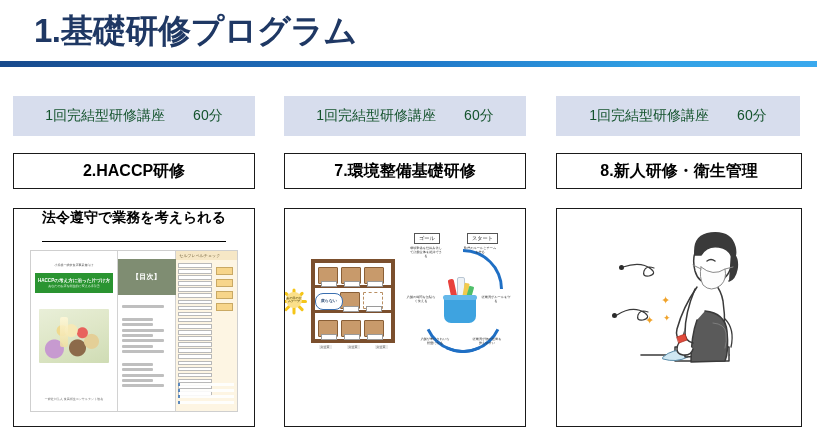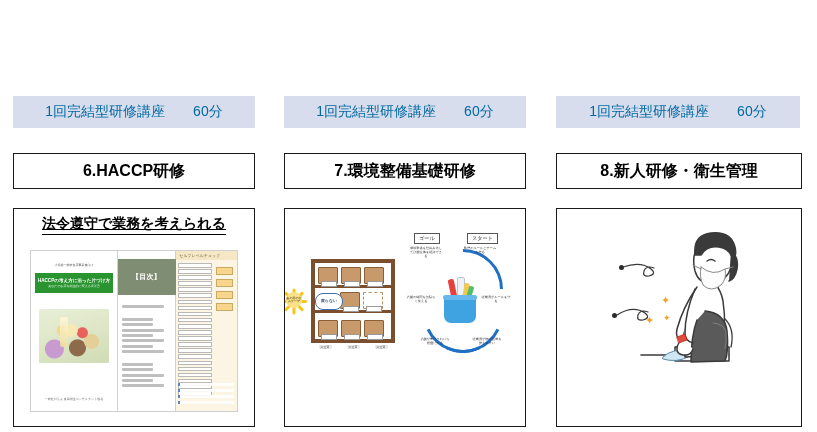--- a/index.html
+++ b/index.html
@@ -25,39 +25,39 @@
 
   
   .cols{position:absolute;left:0;top:96px;width:817px;height:336px;}
   .col{position:absolute;top:0;width:242px;}
   .col.c1{left:13px;}
   .col.c2{left:284px;}
   .col.c3{left:556px;}
   .col.c3 .band,.col.c3 .namebox,.col.c3 .panel{width:244px;}
 
   .band{
-    height:32px;width:242px;background:#d7dded;
+    height:40px;width:242px;background:#d7dded;
     display:flex;align-items:center;justify-content:center;
-    font-size:14px;color:#0369a1;white-space:pre;font-weight:normal;
+    font-size:14px;color:#14532d;white-space:pre;font-weight:normal;
   }
   .namebox{
     position:absolute;top:57px;height:34px;width:240px;
     border:1.4px solid #1a1a1a;background:#fff;
     display:flex;align-items:center;justify-content:center;
     font-size:16px;font-weight:bold;color:#000;white-space:nowrap;
   }
   .panel{
     position:absolute;top:112px;height:217px;width:240px;
     border:1.4px solid #1a1a1a;background:#fff;overflow:hidden;
   }
   .panel-head{
     height:32px;display:flex;align-items:center;justify-content:center;
     font-size:14px;font-weight:bold;color:#000;
   }
-  .panel-head span{border-bottom:1.5px solid #000;padding-bottom:1px;white-space:nowrap;text-decoration:underline;}
+  .panel-head span{border-bottom:1.5px solid #000;padding-bottom:14px;white-space:nowrap;}
   .panel-body{position:relative;height:183px;}
 
   
   .thumb1{
     position:absolute;left:16px;top:9px;width:206px;height:160px;
     background:#fff;border:1px solid #cfcfcf;display:flex;
   }
   .t1-a{position:relative;width:86px;border-right:1px solid #d2d2d2;background:#fff;}
   .t1-a .caps{position:absolute;left:6px;top:12px;width:74px;text-align:center;font-size:3px;color:#555;}
   .t1-a .greenband{
@@ -155,26 +155,30 @@
   .dot.d2{left:33px;top:98px;}
 
   
   .nosel{user-select:none;}
 </style>
 </head>
 <body>
 
 <div class="slide nosel">
 
+  <div class="title-wrap">
+    <div class="slide-title">1.基礎研修プログラム</div>
+    <div class="title-rule"></div>
+  </div>
 
   <div class="cols">
 
     <div class="col c1">
       <div class="band">1回完結型研修講座　　60分</div>
-      <div class="namebox">6.HACCP研修</div>
+      <div class="namebox">2.HACCP研修</div>
       <div class="panel">
         <div class="panel-head">
           <span>法令遵守で業務を考えられる</span>
         </div>
         <div class="panel-body">
           <div class="thumb1">
 
             <div class="t1-a">
               <div class="caps">小規模一般飲食店事業者向け</div>
               <div class="greenband">

